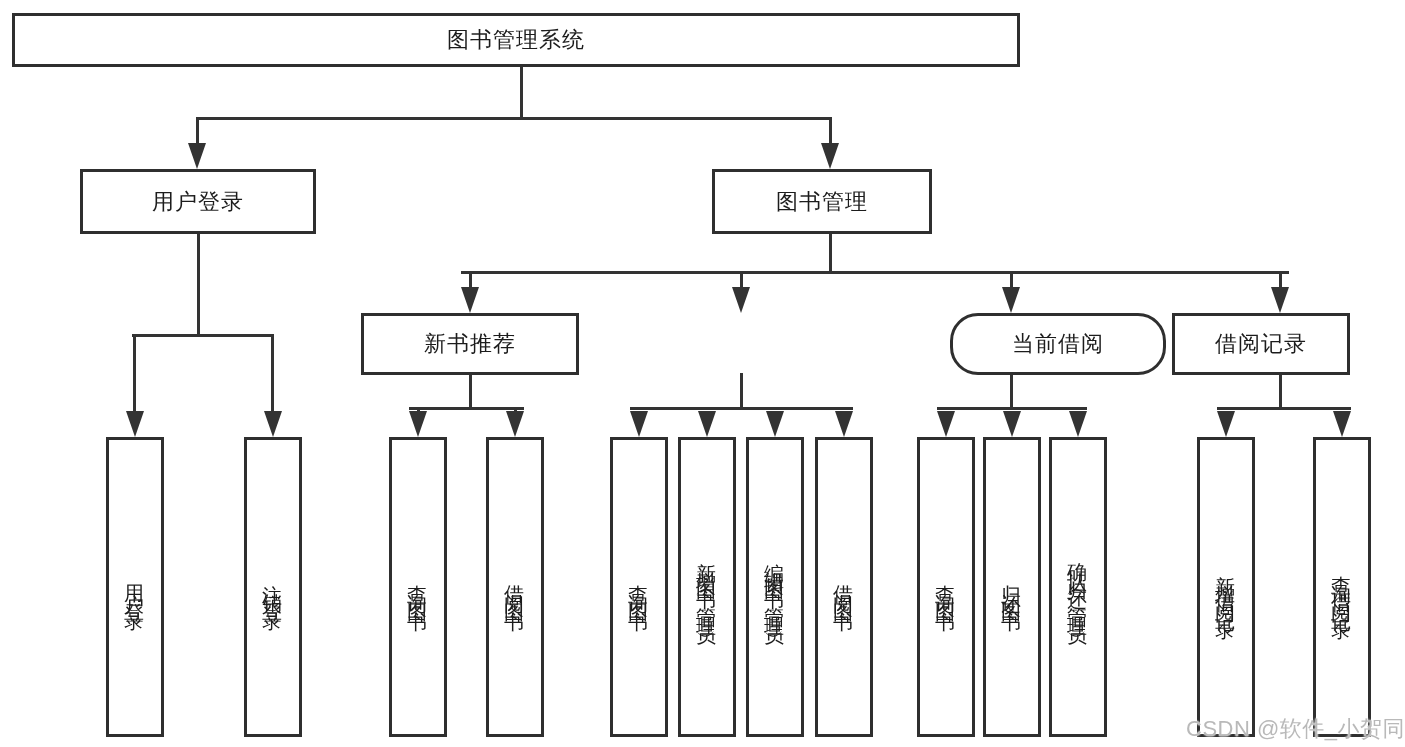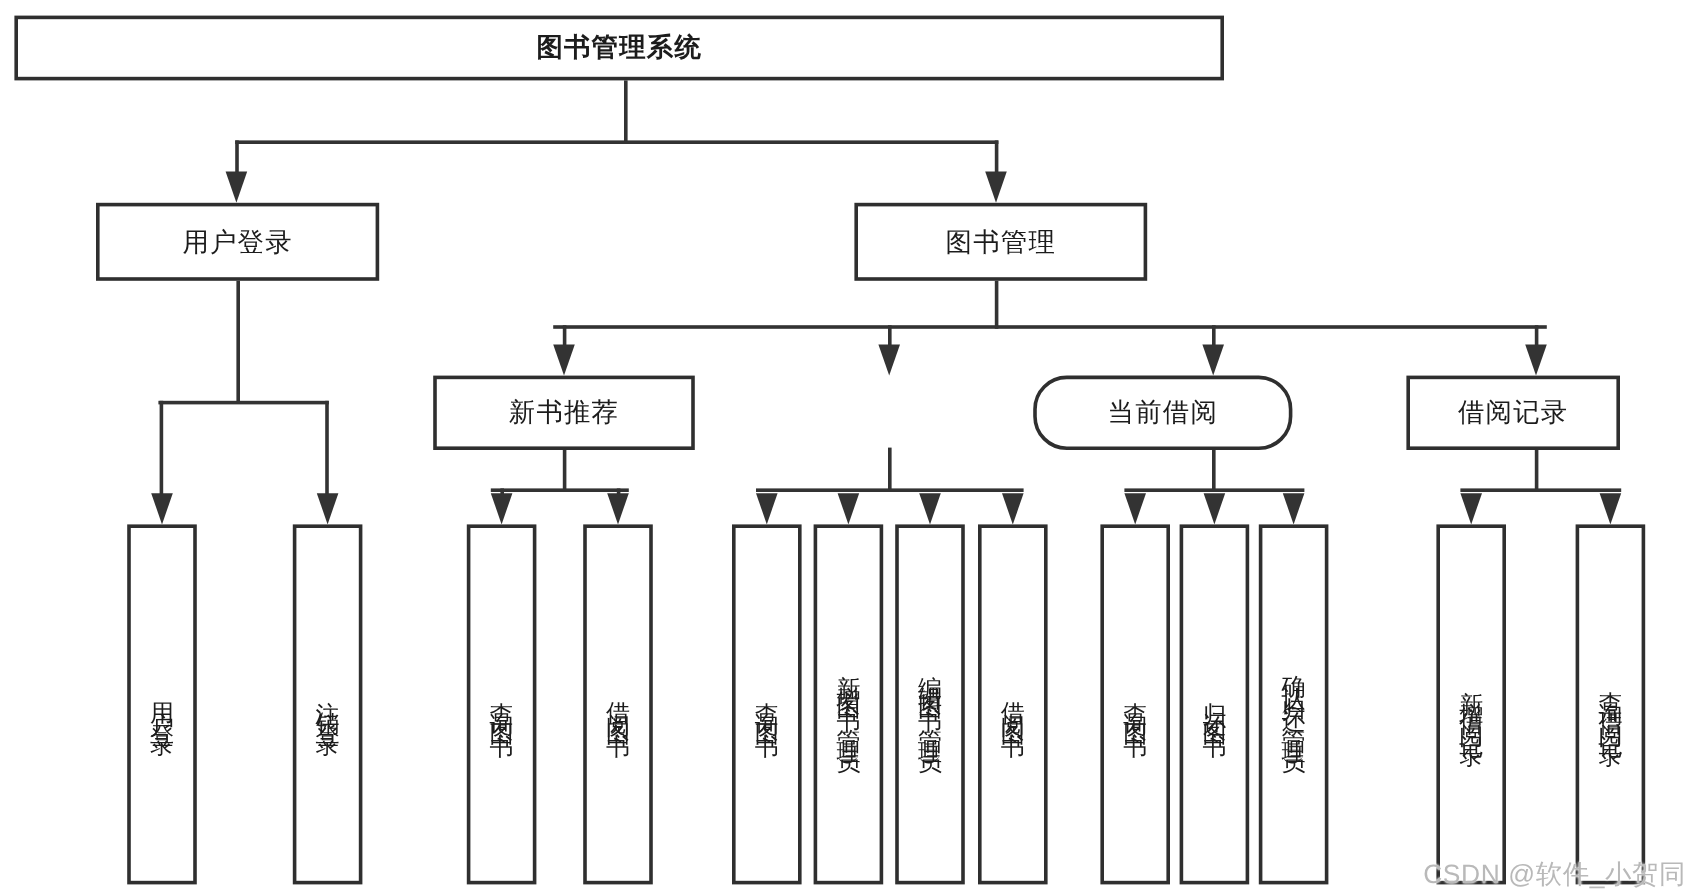--- a/index.html
+++ b/index.html
@@ -126,35 +126,35 @@
   <div class="hl" style="left:937px; top:407px; width:150px;"></div>
   <div class="arrow" style="left:937px; top:411px;"></div>
   <div class="arrow" style="left:1003px; top:411px;"></div>
   <div class="arrow" style="left:1069px; top:411px;"></div>
 
   <div class="vl" style="left:1279px; top:373px; height:37px;"></div>
   <div class="hl" style="left:1217px; top:407px; width:134px;"></div>
   <div class="arrow" style="left:1217px; top:411px;"></div>
   <div class="arrow" style="left:1333px; top:411px;"></div>
 
-  <div class="hbox" style="left:12px; top:13px; width:1008px; height:54px;font-weight:bold;">
+  <div class="hbox" style="left:12px; top:13px; width:1008px; height:54px;">
     <span>图书管理系统</span>
   </div>
 
   <div class="hbox" style="left:80px; top:169px; width:236px; height:65px;">
     <span>用户登录</span>
   </div>
-  <div class="hbox" style="left:712px; top:169px; width:244px; height:65px;">
+  <div class="hbox" style="left:712px; top:169px; width:220px; height:65px;">
     <span>图书管理</span>
   </div>
 
   <div class="hbox" style="left:361px; top:313px; width:218px; height:62px;">
     <span>新书推荐</span>
   </div>
-  <div class="hbox" style="left:861px; top:313px; width:216px; height:62px;border-radius:28px;">
+  <div class="hbox" style="left:950px; top:313px; width:216px; height:62px;border-radius:28px;">
     <span>当前借阅</span>
   </div>
   <div class="hbox" style="left:1172px; top:313px; width:178px; height:62px;">
     <span>借阅记录</span>
   </div>
 
   <div class="leaf" style="left:106px;">
     <span>用户登录</span>
   </div>
   <div class="leaf" style="left:244px;">

